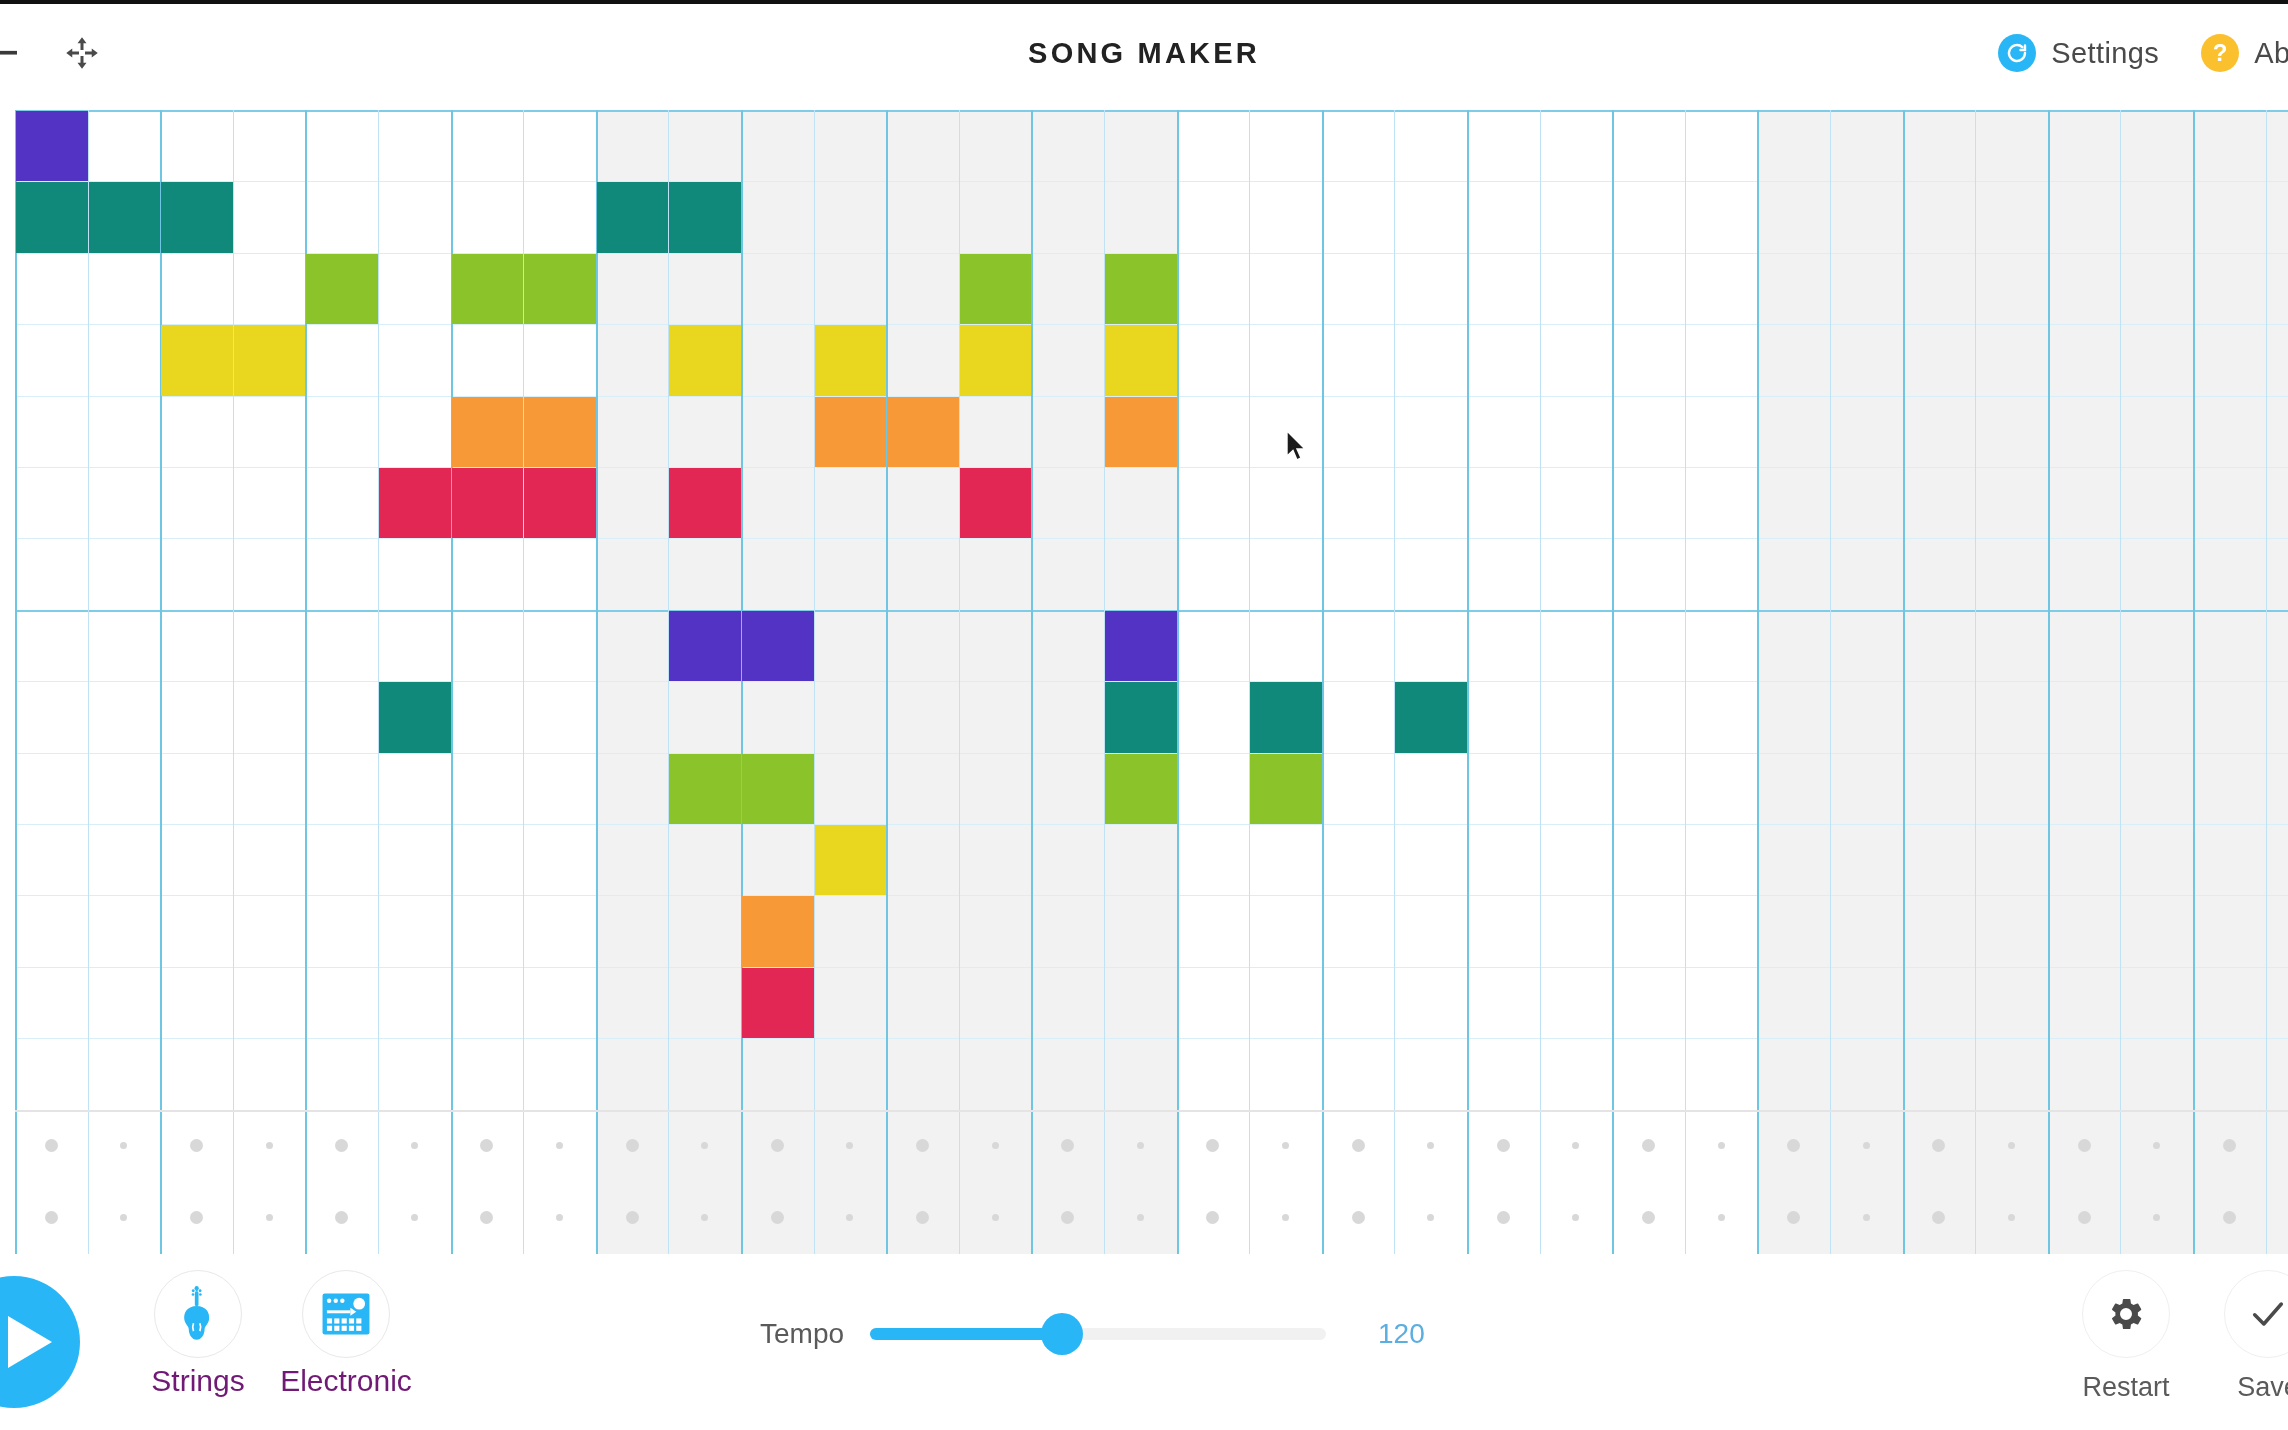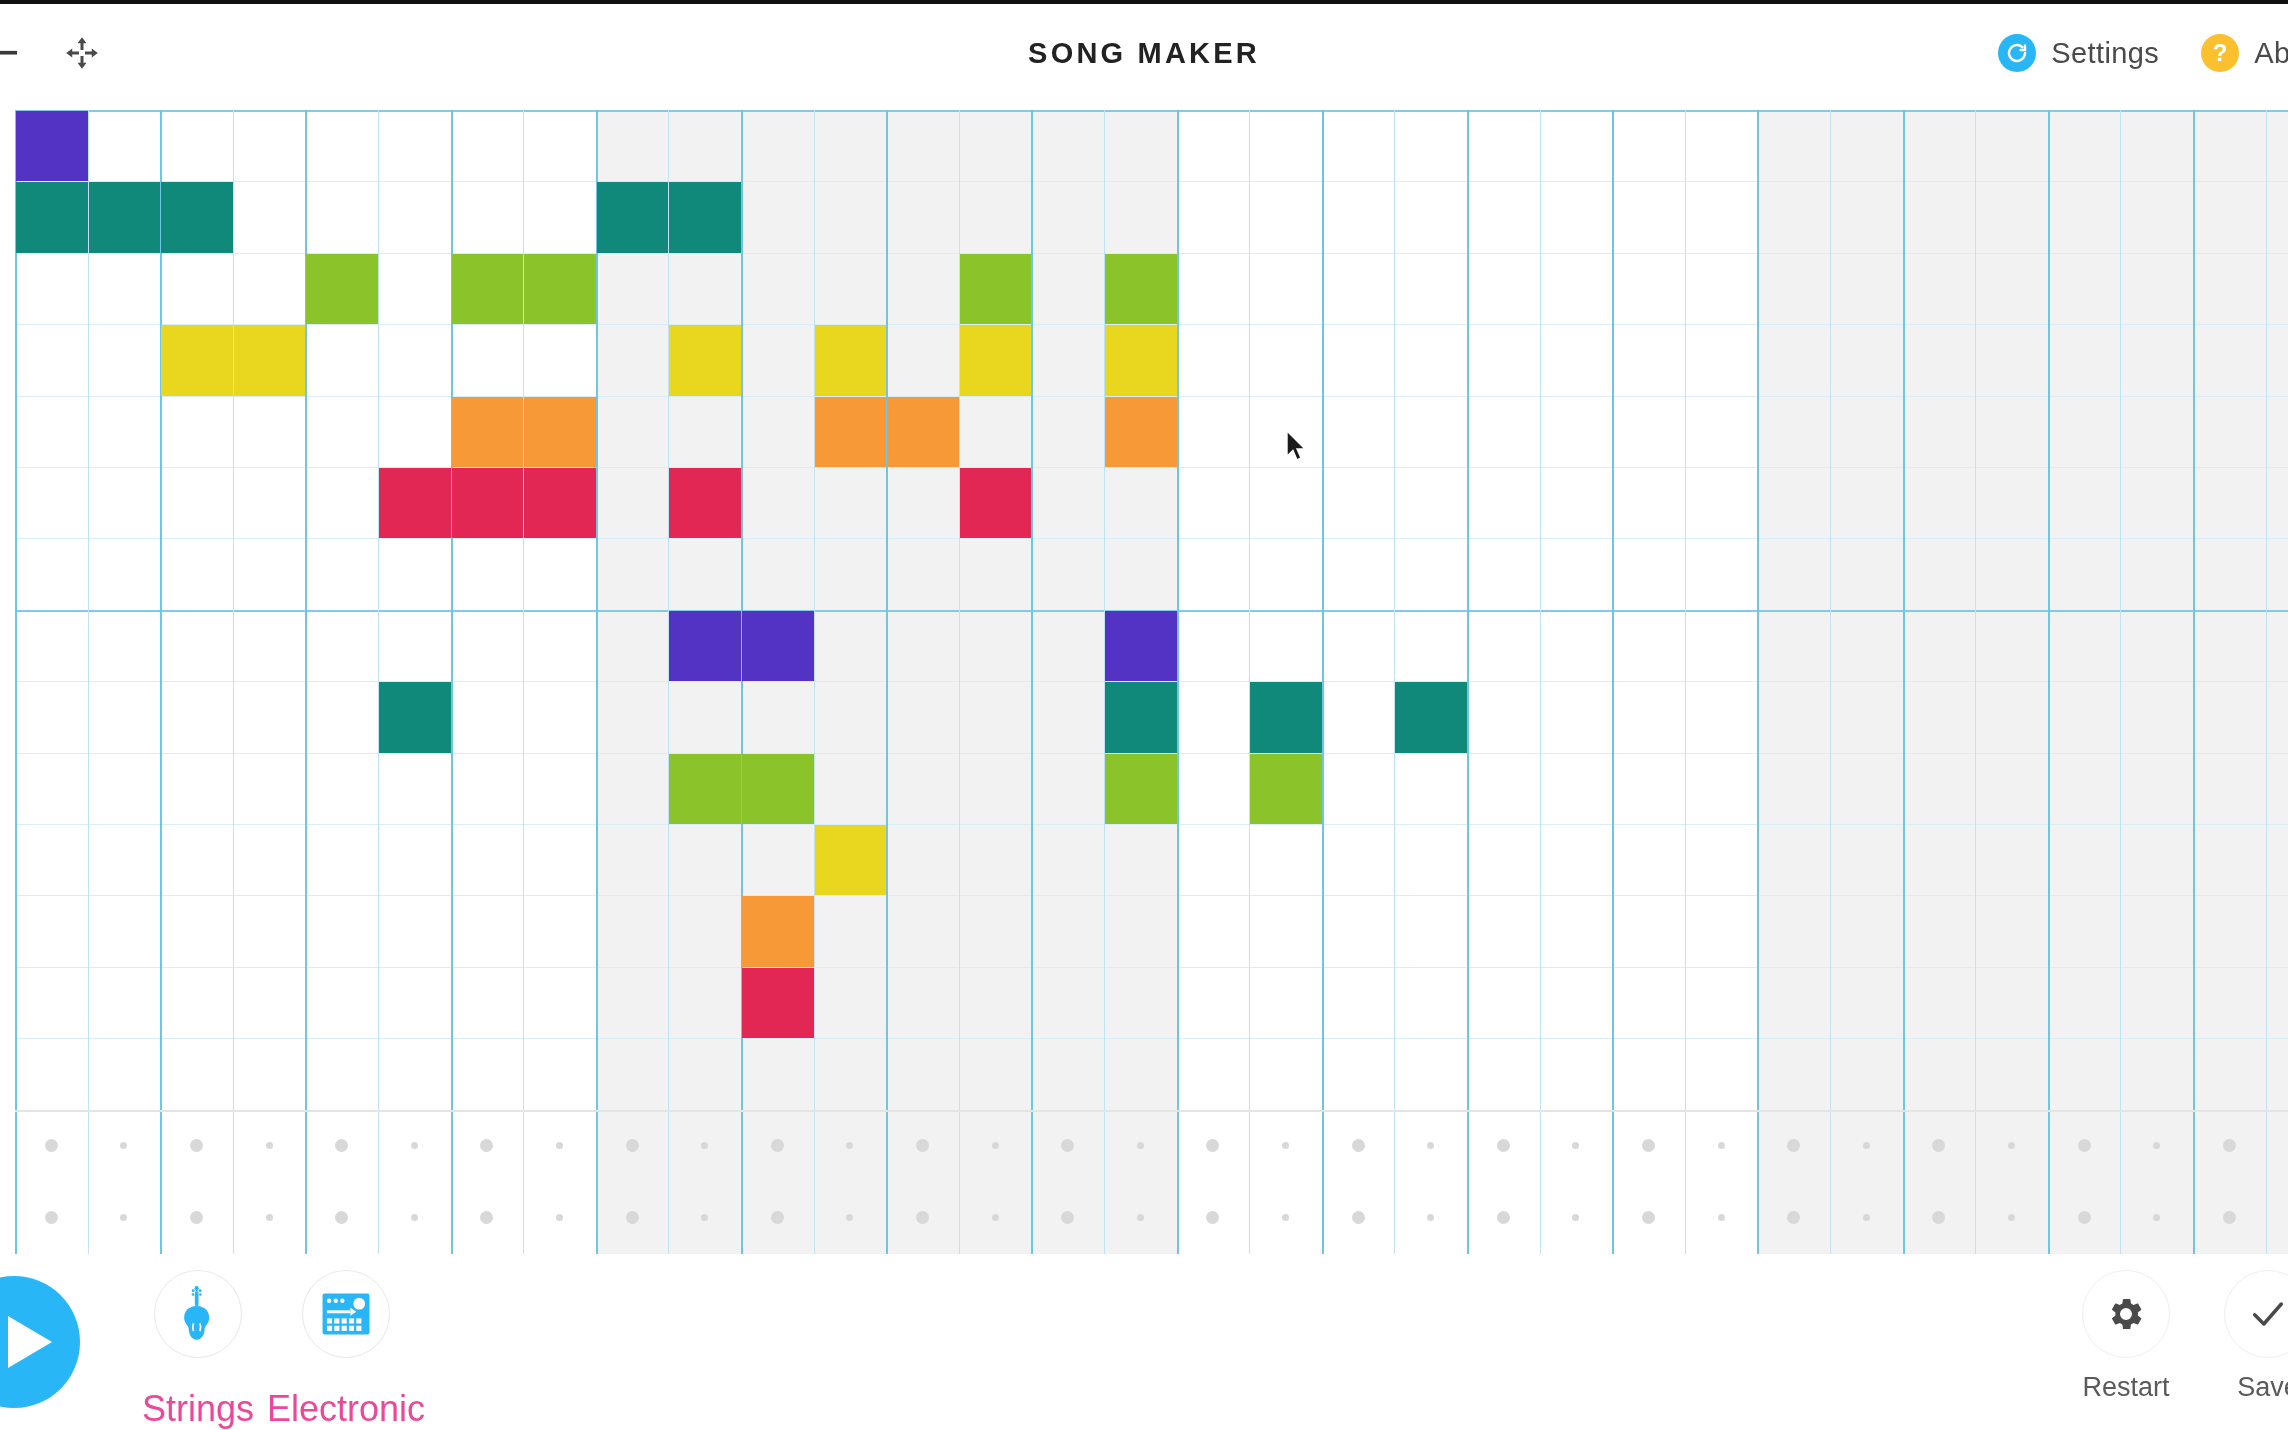--- a/index.html
+++ b/index.html
@@ -86,21 +86,21 @@
     background: #29b6f6;
     display: flex; align-items: center; justify-content: center;
   }
   .inst-group { position: absolute; left: 148px; top: 8px; display: flex; gap: 48px; }
   .inst { width: 100px; display: flex; flex-direction: column; align-items: center; }
   .inst-circle {
     width: 88px; height: 88px; border-radius: 50%;
     border: 1px solid #e8e8e8; background: #fff;
     display: flex; align-items: center; justify-content: center;
   }
-  .inst-label { margin-top: 30px; font-size: 36px; color: #ec4899; white-space: nowrap; }
+  .inst-label { margin-top: 6px; font-size: 30px; color: #701a75; white-space: nowrap; }
 
   .tempo-wrap {
     position: absolute; left: 760px; top: 56px;
     display: flex; align-items: center; gap: 26px;
   }
   .tempo-label { font-size: 28px; color: #5a5a5a; }
   .tempo-track {
     position: relative; width: 456px; height: 12px;
     background: #f1f1f1; border-radius: 6px;
   }
@@ -375,20 +375,28 @@
               <rect x="14" y="23" width="3.5" height="3.5"></rect>
               <rect x="19" y="23" width="3.5" height="3.5"></rect>
               <rect x="24" y="23" width="3.5" height="3.5"></rect>
             </g>
           </svg>
         </div>
         <div class="inst-label">Electronic</div>
       </div>
     </div>
 
+    <div class="tempo-wrap">
+      <span class="tempo-label">Tempo</span>
+      <div class="tempo-track">
+        <div class="tempo-fill" id="tempo-fill" style="width: 191.52px;"></div>
+        <div class="tempo-knob" id="tempo-knob" style="left: 170.52px;"></div>
+      </div>
+      <span class="tempo-value">120</span>
+    </div>
 
     <div class="right-group">
       <div class="tool">
         <div class="tool-circle">
           <svg width="40" height="40" viewBox="0 0 24 24" fill="#4a4a4a">
             <path d="M19.1 12.9a7.5 7.5 0 0 0 .07-.9 7.5 7.5 0 0 0-.07-.9l1.9-1.5a.45.45 0 0 0 .11-.58l-1.8-3.1a.45.45 0 0 0-.55-.2l-2.24.9a6.6 6.6 0 0 0-1.55-.9l-.34-2.38a.44.44 0 0 0-.44-.38h-3.6a.44.44 0 0 0-.44.38l-.34 2.38a6.9 6.9 0 0 0-1.55.9l-2.24-.9a.45.45 0 0 0-.55.2l-1.8 3.1a.44.44 0 0 0 .11.58l1.9 1.5a7.3 7.3 0 0 0 0 1.8l-1.9 1.5a.45.45 0 0 0-.11.58l1.8 3.1c.11.2.35.27.55.2l2.24-.9c.47.36.98.66 1.55.9l.34 2.38c.04.22.22.38.44.38h3.6c.22 0 .4-.16.44-.38l.34-2.38c.57-.24 1.08-.54 1.55-.9l2.24.9c.2.08.44 0 .55-.2l1.8-3.1a.45.45 0 0 0-.11-.58ZM12 15.6A3.6 3.6 0 1 1 15.6 12 3.6 3.6 0 0 1 12 15.6Z"></path>
           </svg>
         </div>
         <div class="tool-label">Restart</div>
       </div>

